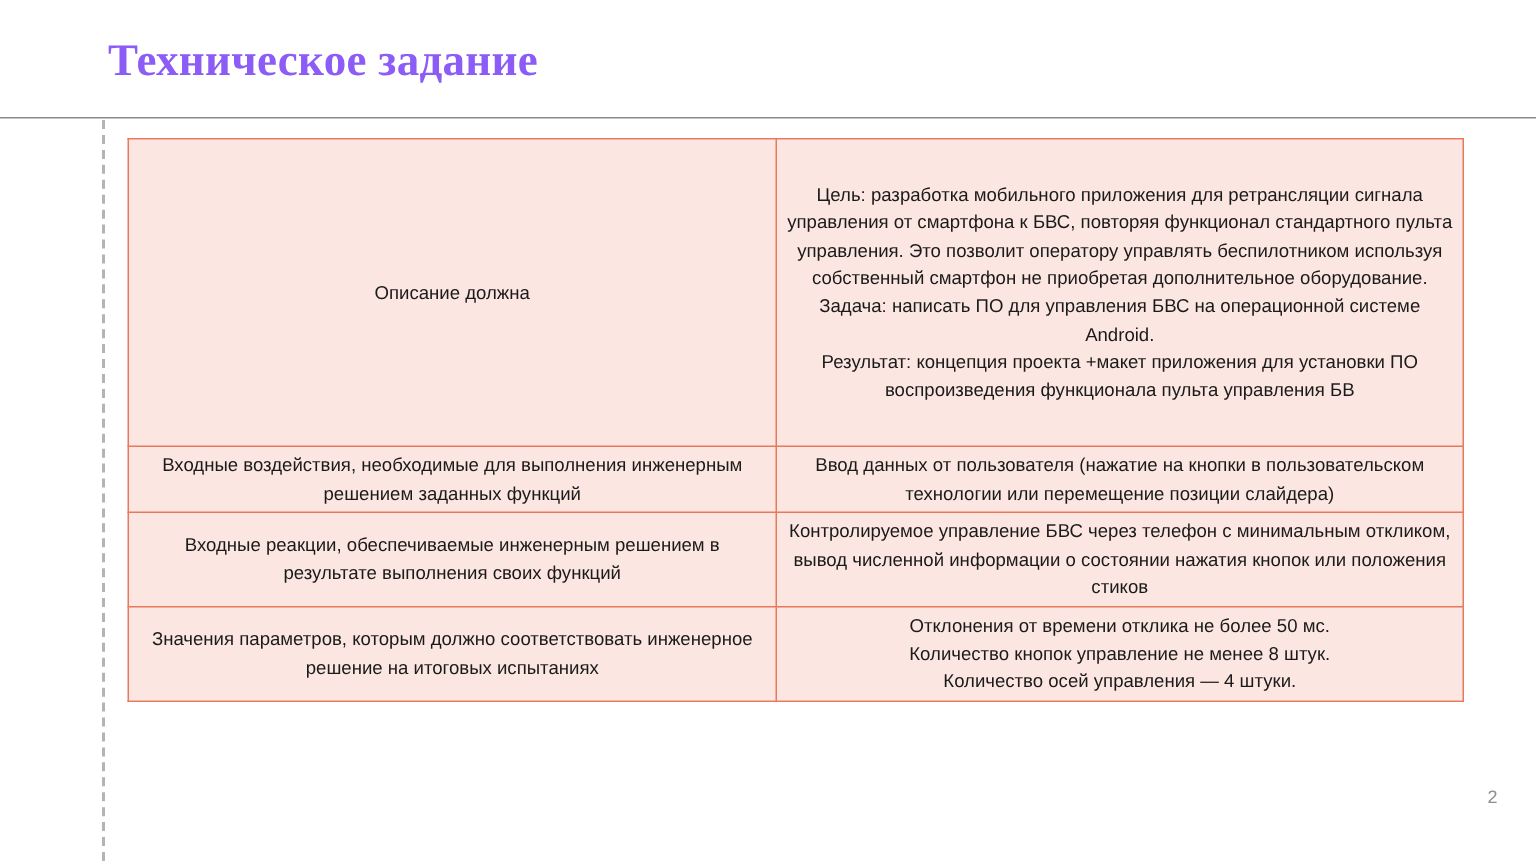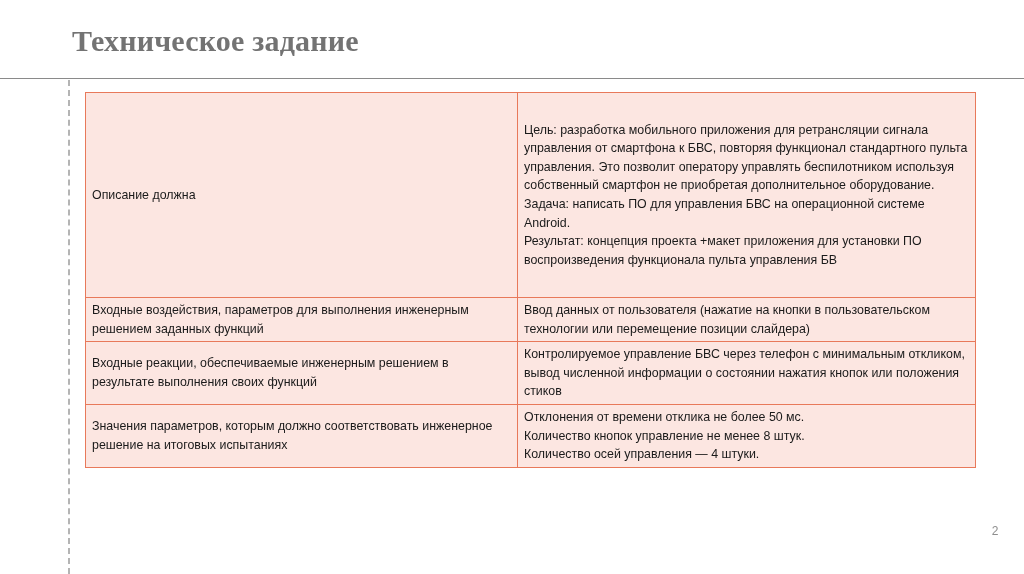--- a/index.html
+++ b/index.html
@@ -19,21 +19,21 @@
 
   
   #slide-title {
     position: absolute;
     left: 72px;
     top: 22px;
     font-family: "Liberation Serif", "DejaVu Serif", serif;
     font-weight: bold;
     font-size: 30px;
     line-height: 38px;
-    color: #737373;
+    color: #8b5cf6;
     letter-spacing: 0.2px;
     white-space: nowrap;
   }
 
   
   #title-rule {
     position: absolute;
     left: 0;
     top: 78px;
     width: 1024px;
@@ -58,21 +58,21 @@
     border-collapse: collapse;
     table-layout: fixed;
   }
   #req-table td {
     border: 1px solid #e8795a;
     background: #fce6e1;
     color: #1a1a1a;
     font-family: "Liberation Sans", sans-serif;
     font-size: 12.4px;
     line-height: 18.6px;
-    text-align: left;
+    text-align: center;
     vertical-align: middle;
     padding: 3px 6px;
   }
   #req-table col.c-label { width: 432px; }
   #req-table col.c-value { width: 458px; }
 
   
   #req-table tr.row-tall td { height: 190px; }
   #req-table tr.row-tall td.cell-value {
     padding-top: 7px;
@@ -104,21 +104,21 @@
     <col class="c-label">
     <col class="c-value">
   </colgroup>
   <tbody id="req-table-body">
 
   <tr class="row-tall">
         <td class="cell-label">Описание должна</td>
         <td class="cell-value">Цель: разработка мобильного приложения для ретрансляции сигнала управления от смартфона к БВС, повторяя функционал стандартного пульта управления. Это позволит оператору управлять беспилотником используя собственный смартфон не приобретая дополнительное оборудование.<br>Задача: написать ПО для управления БВС на операционной системе Android.<br>Результат: концепция проекта +макет приложения для установки ПО воспроизведения функционала пульта управления БВ</td>
       </tr>
       <tr>
-        <td class="cell-label">Входные воздействия, параметров для выполнения инженерным решением заданных функций</td>
+        <td class="cell-label">Входные воздействия, необходимые для выполнения инженерным решением заданных функций</td>
         <td class="cell-value">Ввод данных от пользователя (нажатие на кнопки в пользовательском технологии или перемещение позиции слайдера)</td>
       </tr>
       <tr>
         <td class="cell-label">Входные реакции, обеспечиваемые инженерным решением в результате выполнения своих функций</td>
         <td class="cell-value">Контролируемое управление БВС через телефон с минимальным откликом, вывод численной информации о состоянии нажатия кнопок или положения стиков</td>
       </tr>
       <tr>
         <td class="cell-label">Значения параметров, которым должно соответствовать инженерное решение на итоговых испытаниях</td>
         <td class="cell-value">Отклонения от времени отклика не более 50 мс.<br>Количество кнопок управление не менее 8 штук.<br>Количество осей управления — 4 штуки.</td>
       </tr>

